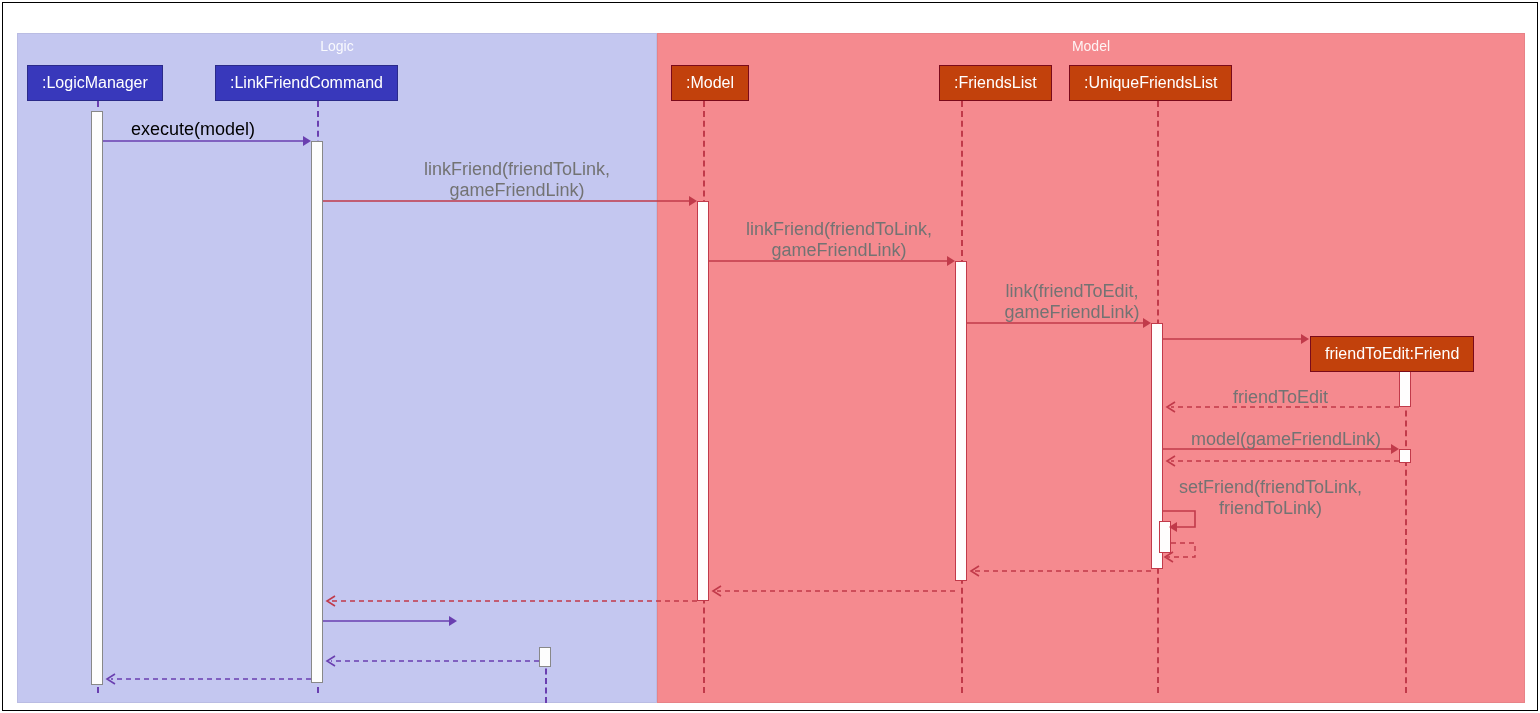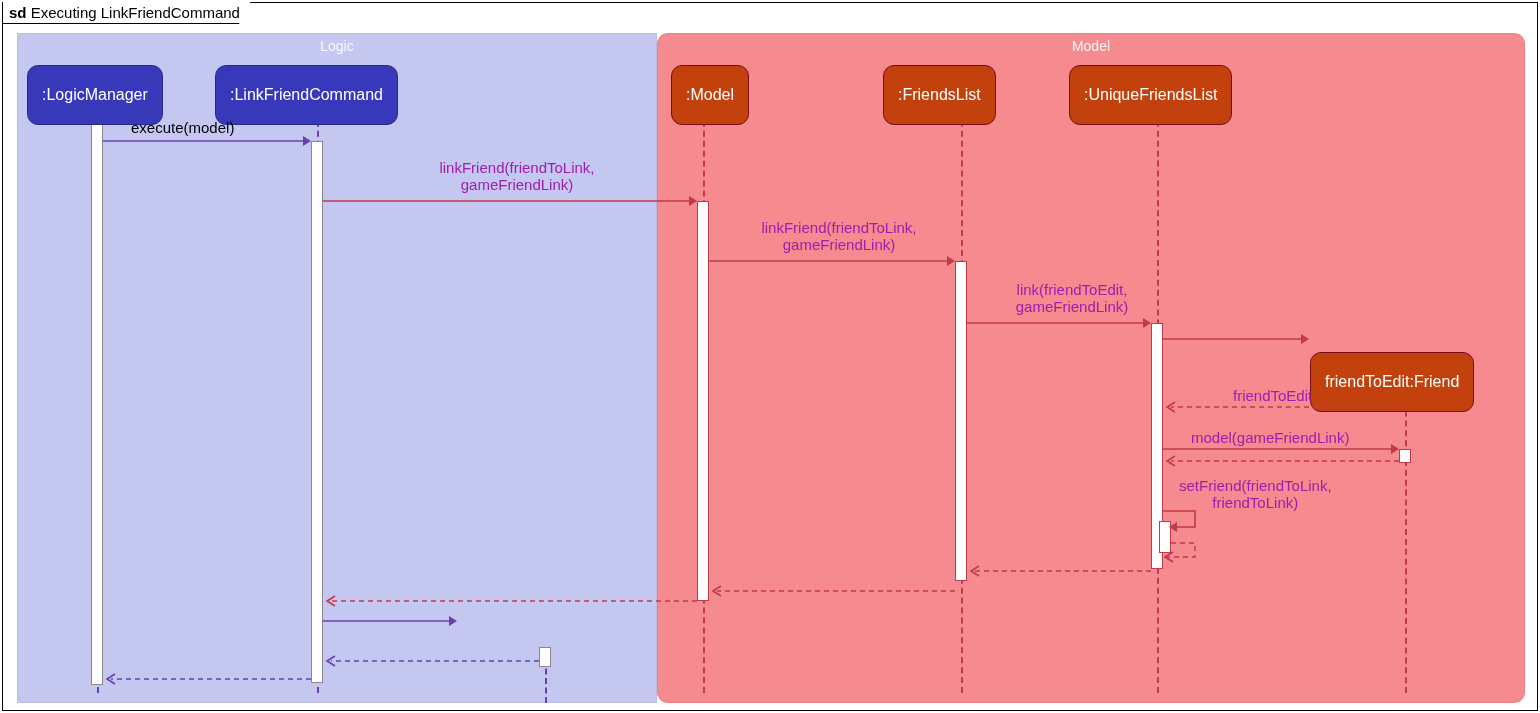--- a/index.html
+++ b/index.html
@@ -35,39 +35,37 @@
   }
   .region-logic {
     left: 14px; top: 30px;
     width: 640px; height: 670px;
     background: #c4c7f0;
   }
   .region-model {
     left: 654px; top: 30px;
     width: 868px; height: 670px;
     background: #f58a8f;
-    border-radius: 11px;
   }
   .region-label {
     position: absolute;
     top: 4px; left: 0; right: 0;
     text-align: center;
     font-size: 14px;
     color: rgba(255,255,255,0.9);
     font-weight: normal;
   }
   .lifeline-head {
     position: absolute;
-    padding: 20px 14px;
+    padding: 8px 14px;
     color: #fff;
     font-size: 16px;
     text-align: center;
     white-space: nowrap;
     z-index: 3;
-    border-radius: 11px;
   }
   .head-blue { background: #3838bb; border: 1px solid #2a2a8a; }
   .head-red  { background: #c2410c; border: 1px solid #7a0a1b; }
   .lifeline {
     position: absolute;
     width: 0;
     border-left: 2px dashed;
     z-index: 1;
   }
   .ll-blue { border-color: #6a3fb0; }
@@ -81,60 +79,56 @@
   }
   .activation.act-red { border-color: #c13a4a; background:#fffdfd; }
   .msg {
     position: absolute;
     height: 0;
     z-index: 4;
   }
   .msg svg { position: absolute; left: 0; top: -10px; overflow: visible; }
   .msg-label {
     position: absolute;
-    font-size: 15px;
+    font-size: 18px;
     color: #000;
     white-space: nowrap;
     text-align: center;
     z-index: 4;
   }
-  .msg-label.red { color: #a21caf; }
+  .msg-label.red { color: #737373; }
 </style>
 </head>
 <body>
 
 <div class="frame">
-  <div class="frame-tab">
-    <b>sd</b>
-    <span>Executing LinkFriendCommand</span>
-  </div>
 
   <div class="region region-logic">
     <div class="region-label">Logic</div>
   </div>
   <div class="region region-model">
     <div class="region-label">Model</div>
   </div>
 
   <div class="lifeline-head head-blue" style="left:24px; top:62px">
     <span>:LogicManager</span>
   </div>
   <div class="lifeline-head head-blue" style="left:212px; top:62px">
     <span>:LinkFriendCommand</span>
   </div>
   <div class="lifeline-head head-red" style="left:668px; top:62px">
     <span>:Model</span>
   </div>
-  <div class="lifeline-head head-red" style="left:880px; top:62px">
+  <div class="lifeline-head head-red" style="left:936px; top:62px">
     <span>:FriendsList</span>
   </div>
   <div class="lifeline-head head-red" style="left:1066px; top:62px">
     <span>:UniqueFriendsList</span>
   </div>
-  <div class="lifeline-head head-red" style="left:1307px; top:349px">
+  <div class="lifeline-head head-red" style="left:1307px; top:333px">
     <span>friendToEdit:Friend</span>
   </div>
 
   <div class="lifeline ll-blue" style="left:94px; top:98px; height:592px"></div>
   <div class="lifeline ll-blue" style="left:314px; top:98px; height:592px"></div>
   <div class="lifeline ll-blue" style="left:542px; top:656px; height:44px"></div>
   <div class="lifeline ll-red" style="left:700px; top:98px; height:592px"></div>
   <div class="lifeline ll-red" style="left:958px; top:98px; height:592px"></div>
   <div class="lifeline ll-red" style="left:1154px; top:98px; height:592px"></div>
   <div class="lifeline ll-red" style="left:1402px; top:368px; height:322px"></div>

